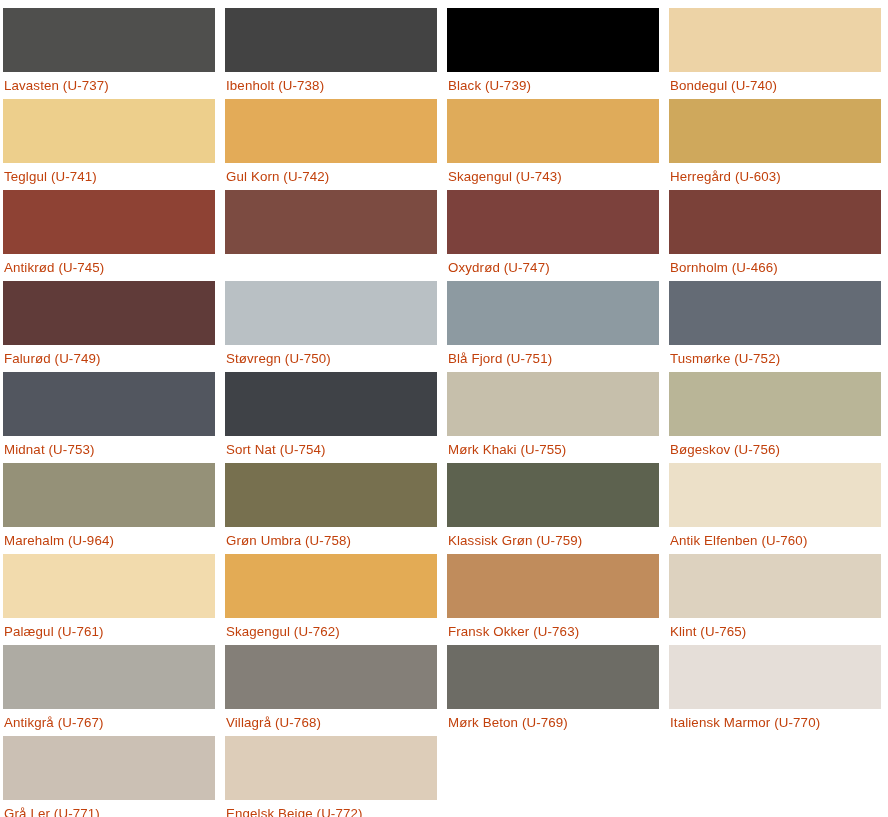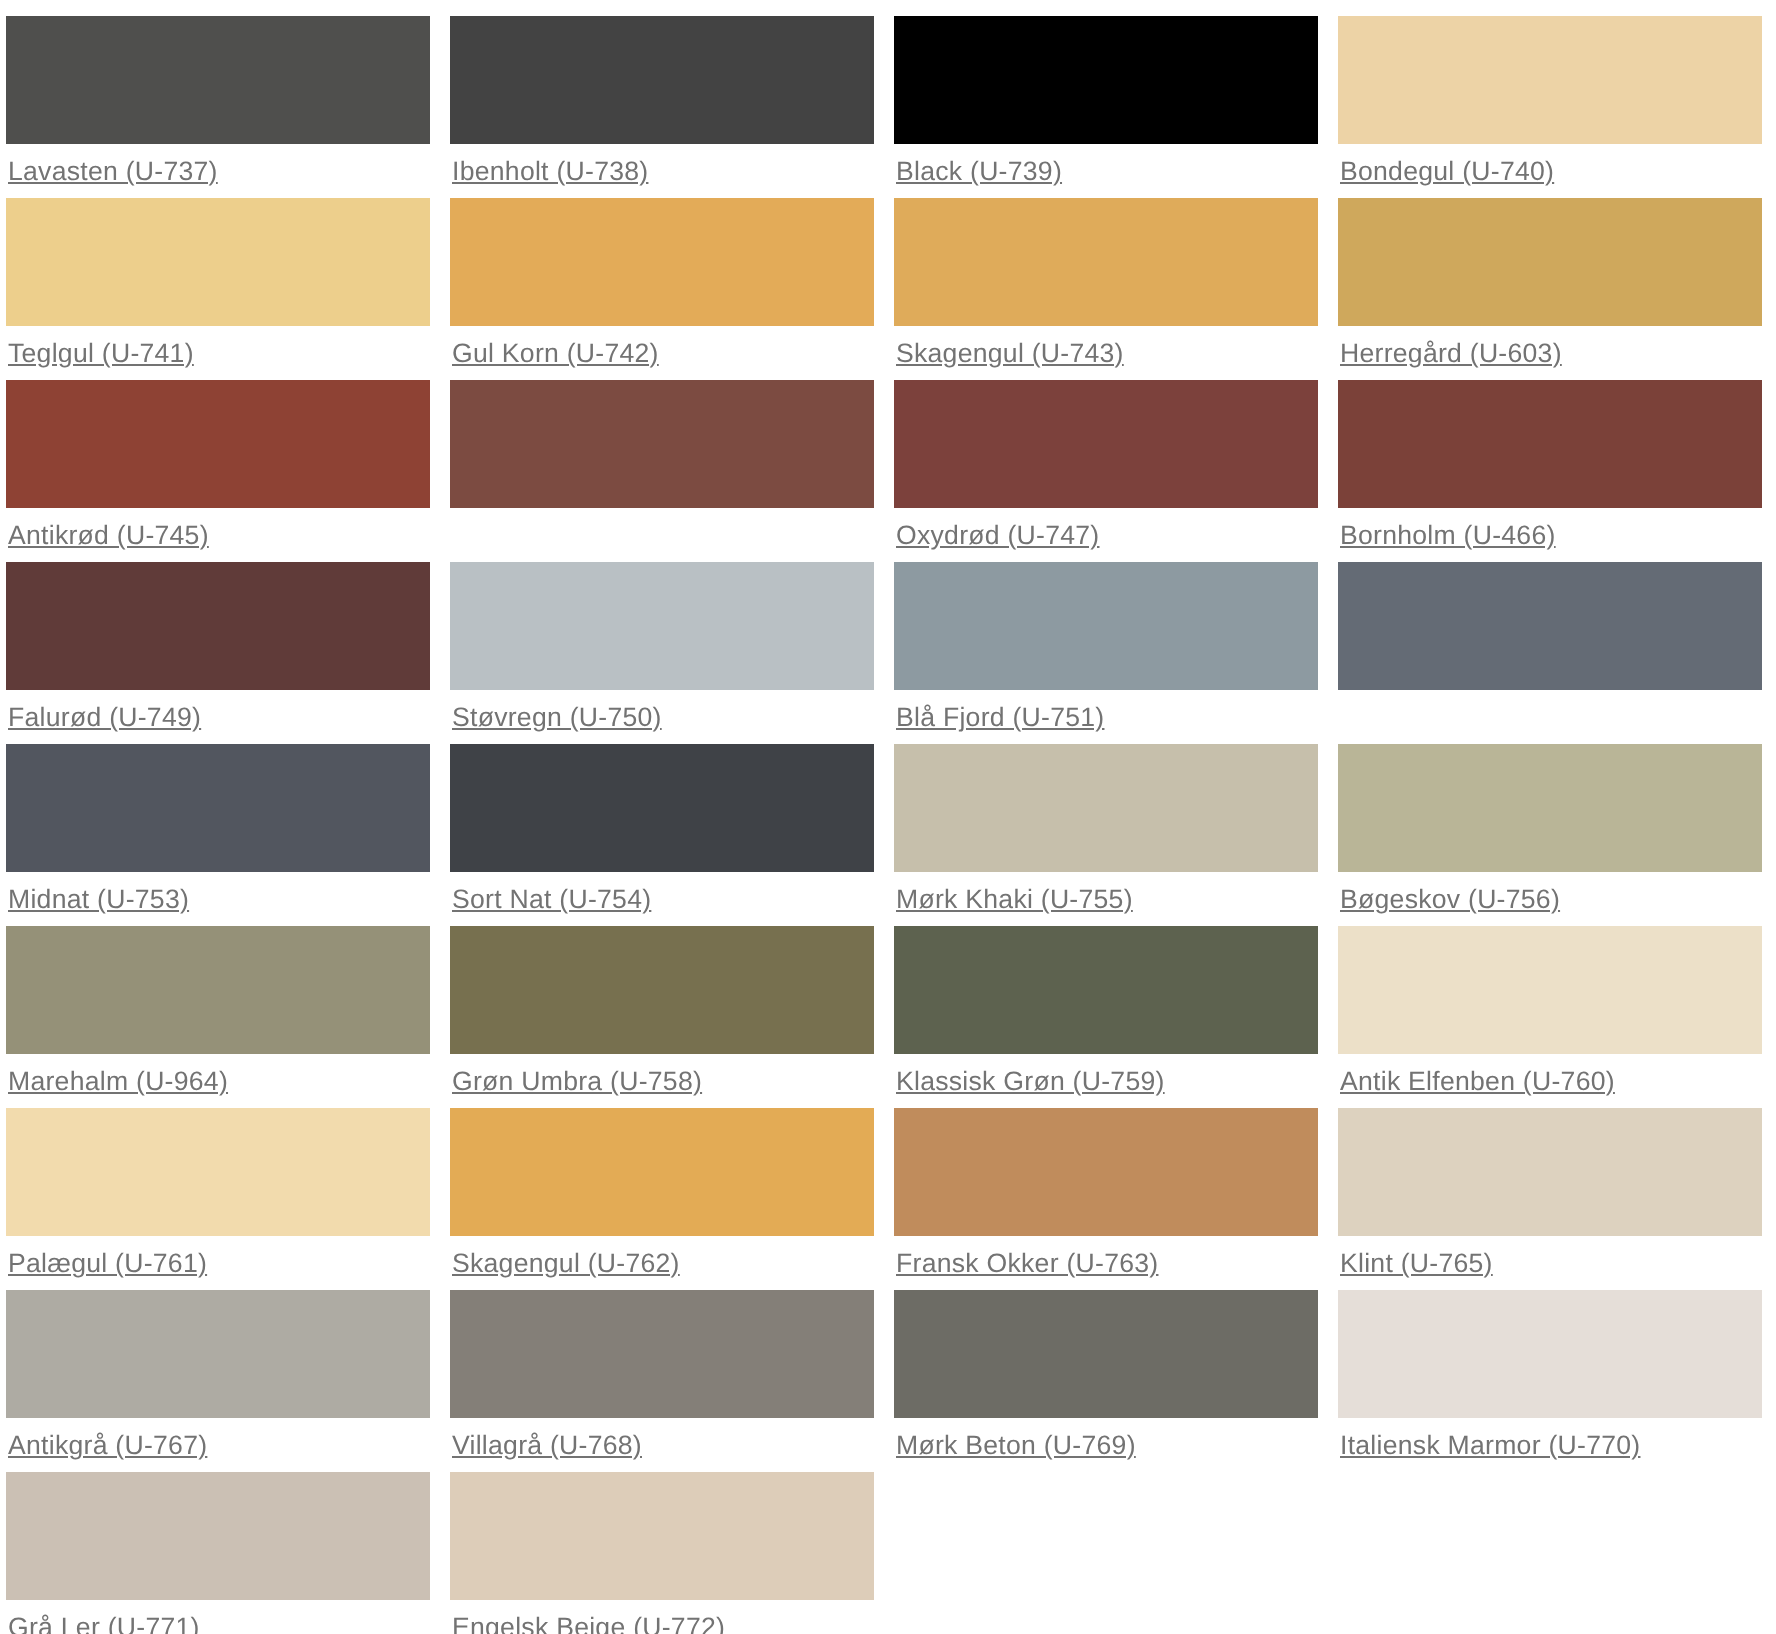--- a/index.html
+++ b/index.html
@@ -34,25 +34,24 @@
   .swatch-chip {
     width: 212px;
     height: 64px;
     flex: 0 0 64px;
     display: block;
   }
 
   .swatch-label {
     font-size: 13.3px;
     line-height: 27px;
-    color: #737373;
+    color: #c2410c;
     white-space: nowrap;
     letter-spacing: 0.01em;
     padding-left: 1px;
-    text-decoration: underline;
   }
 </style>
 </head>
 <body>
 
 <main id="swatch-grid">
     <div class="swatch-cell">
       <div class="swatch-chip" style="background-color: rgb(79, 79, 77);"></div>
       <div class="swatch-label">Lavasten (U-737)</div>
     </div>
@@ -106,20 +105,21 @@
     <div class="swatch-cell">
       <div class="swatch-chip" style="background-color: rgb(185, 192, 196);"></div>
       <div class="swatch-label">Støvregn (U-750)</div>
     </div>
     <div class="swatch-cell">
       <div class="swatch-chip" style="background-color: rgb(141, 154, 161);"></div>
       <div class="swatch-label">Blå Fjord (U-751)</div>
     </div>
     <div class="swatch-cell">
       <div class="swatch-chip" style="background-color: rgb(100, 107, 117);"></div>
+      <div class="swatch-label">Tusmørke (U-752)</div>
     </div>
     <div class="swatch-cell">
       <div class="swatch-chip" style="background-color: rgb(82, 86, 95);"></div>
       <div class="swatch-label">Midnat (U-753)</div>
     </div>
     <div class="swatch-cell">
       <div class="swatch-chip" style="background-color: rgb(63, 66, 71);"></div>
       <div class="swatch-label">Sort Nat (U-754)</div>
     </div>
     <div class="swatch-cell">

